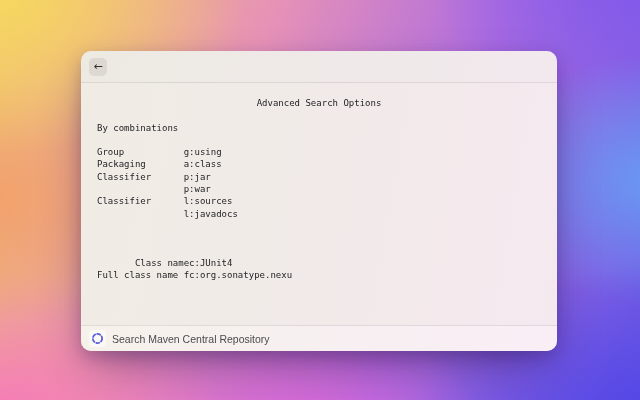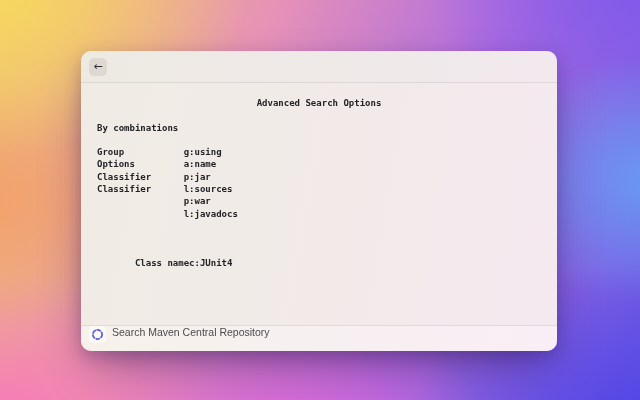--- a/index.html
+++ b/index.html
@@ -45,31 +45,31 @@
     cursor: pointer;
   }
 
   .content {
     flex: 1 1 auto;
     background: linear-gradient(100deg, #f0ece4 0%, #f1eae9 55%, #f5e9f0 100%);
     padding: 14px 16px 0 16px;
     font-size: 9px; line-height: 12.3px;
     color: #232327;
   }
-  .line { white-space: pre; min-height: 12.3px; font-weight: bold; }
+  .line { white-space: pre; min-height: 12.3px; }
   .line.center { text-align: center; }
   .lbl { display: inline-block; min-width: 16ch; }
   .classes-table .row:first-child .lbl { min-width: 17ch; text-align: right; }
 
   .footer {
     height: 26px; flex: 0 0 26px;
     background: linear-gradient(100deg, #f6f2ea 0%, #f7eff2 60%, #f9eef5 100%);
     border-top: 1px solid rgba(0,0,0,0.09);
-    display: flex; 
-    padding: 0 8px;
+    display: flex; align-items: center;
+    padding: 12px 8px;
     cursor: pointer;
   }
   .spinner-wrap {
     width: 17px; height: 17px; border-radius: 4px;
     background: rgba(255,255,255,0.55);
     display: flex; align-items: center; justify-content: center;
     margin-right: 6px;
   }
   .footer-label {
     font-family: "Liberation Sans", sans-serif;
@@ -88,33 +88,34 @@
   </div>
 
   <div class="content">
     <div class="line center">Advanced Search Options</div>
     <div class="line"></div>
     <div class="line">By combinations</div>
     <div class="line"></div>
 
     <div class="coords-table">
       <div class="line row"><span class="lbl">Group</span><span>g:using</span></div>
-      <div class="line row"><span class="lbl">Options</span><span>a:name</span></div>
+      <div class="line row"><span class="lbl">Packaging</span><span>a:class</span></div>
       <div class="line row"><span class="lbl">Classifier</span><span>p:jar</span></div>
+      <div class="line row"><span class="lbl"></span><span>p:war</span></div>
       <div class="line row"><span class="lbl">Classifier</span><span>l:sources</span></div>
-      <div class="line row"><span class="lbl"></span><span>p:war</span></div>
       <div class="line row"><span class="lbl"></span><span>l:javadocs</span></div>
     </div>
 
     <div class="line"></div>
     <div class="line"></div>
     <div class="line"></div>
 
     <div class="classes-table">
       <div class="line row"><span class="lbl">Class name</span><span>c:JUnit4</span></div>
+      <div class="line row"><span class="lbl">Full class name</span><span>fc:org.sonatype.nexu</span></div>
     </div>
   </div>
 
   <div class="footer">
     <span class="spinner-wrap">
       <svg width="13" height="13" viewBox="0 0 13 13">
         <circle cx="6.5" cy="6.5" r="4.6" fill="none" stroke="#5b5fd8" stroke-width="1.8" stroke-dasharray="3.1 2.1" stroke-linecap="round"></circle>
       </svg>
     </span>
     <span class="footer-label">Search Maven Central Repository</span>

